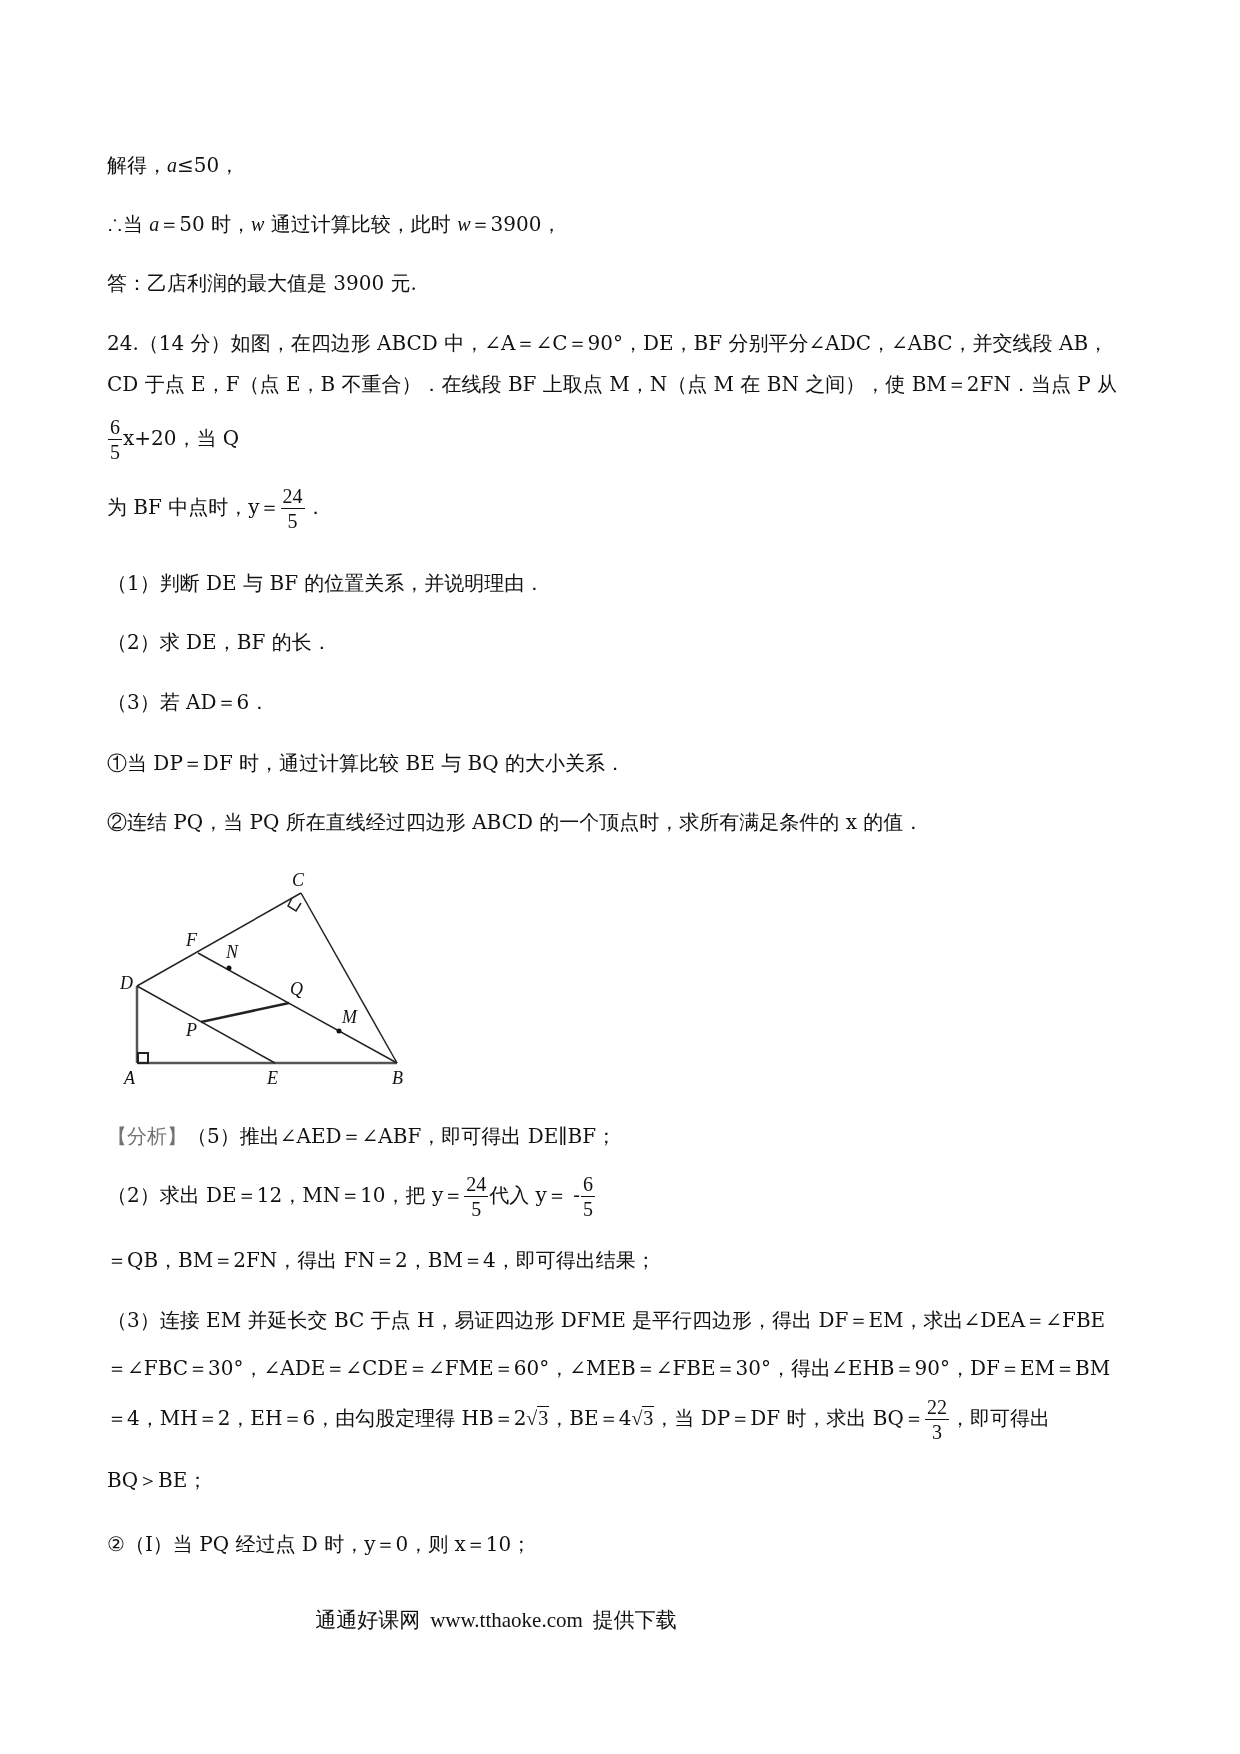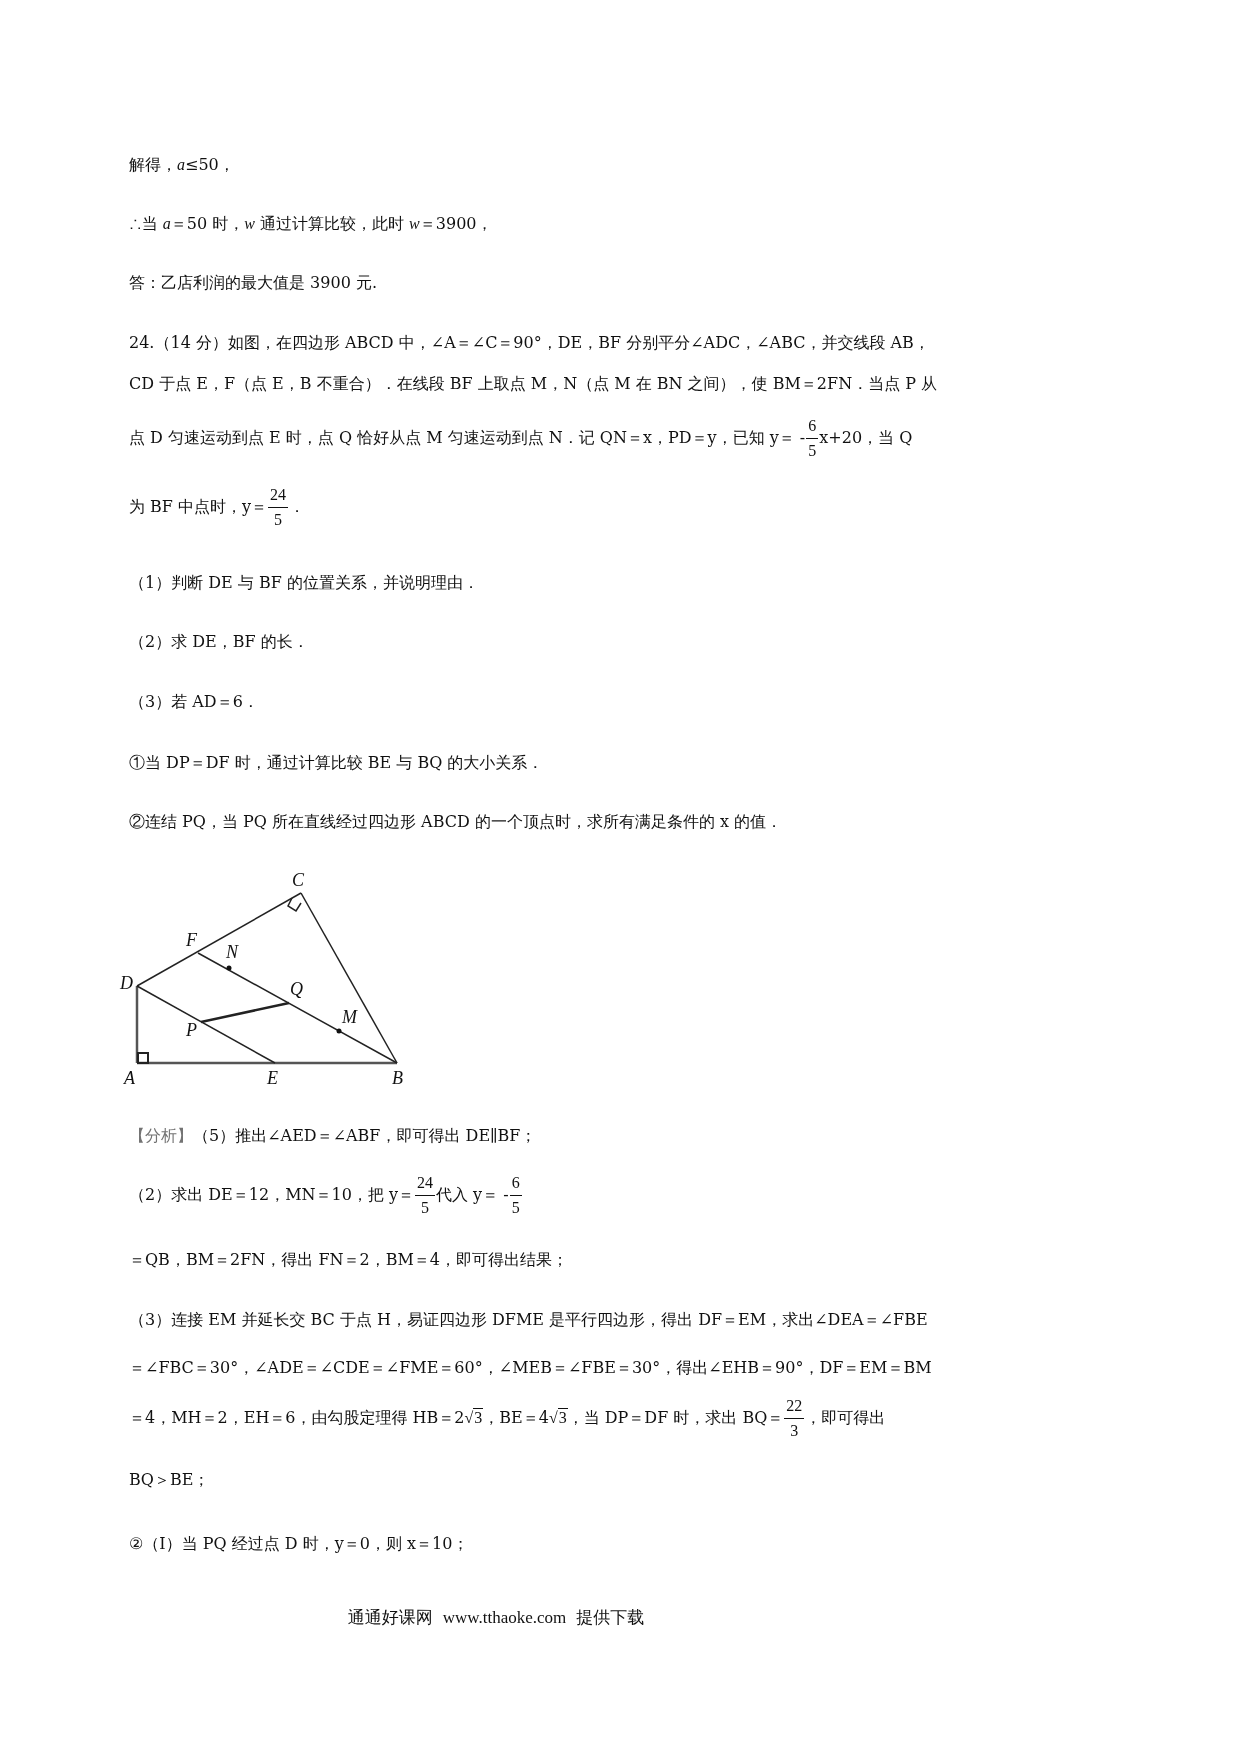--- a/index.html
+++ b/index.html
@@ -1,48 +1,48 @@
 <!DOCTYPE html>
 <html><head>
 <meta charset="utf-8">
 <style>
   html, body { margin:0; padding:0; background:#ffffff; }
   body { width:1240px; height:1754px; position:relative; overflow:hidden;
          font-family:"DejaVu Serif","Liberation Serif",serif; color:#111; }
-  .line { position:absolute; left:129px; font-size:16px; line-height:28px; white-space:nowrap; }
+  .line { position:absolute; left:107px; font-size:20px; line-height:28px; white-space:nowrap; }
   .line i, .m { font-family:"Liberation Serif",serif; font-style:italic; }
   .frac { display:inline-block; vertical-align:middle; text-align:center; font-family:"Liberation Serif",serif; font-style:normal; margin:0 1px; }
   .frac .num { display:block; border-bottom:1px solid #111; padding:0 2px; line-height:24px; }
   .frac .den { display:block; line-height:24px; }
   .sqrt { font-family:"Liberation Serif",serif; font-style:normal; }
   .sqrt .rad { border-top:1px solid #111; padding:0 1px; }
   .analysis-tag { color:#737373; }
   #figure { position:absolute; left:100px; top:870px; }
   .fig-label { font-family:"Liberation Serif",serif; font-style:italic; font-size:18px; fill:#111; }
   .footer { position:absolute; top:1606px; left:0; width:992px; text-align:center;
-            font-size:17px; font-family:"DejaVu Serif","Liberation Serif",serif; color:#111; }
+            font-size:21px; font-family:"DejaVu Serif","Liberation Serif",serif; color:#111; }
   .footer .url { font-family:"Liberation Serif",serif; margin:0 10px; }
 </style>
 </head>
 <body>
 
 <div class="line" style="top:151px">
   <span>解得，</span><i>a</i><span>≤50，</span>
 </div>
 <div class="line" style="top:210px">
   <span>∴当 </span><i>a</i><span>＝50 时，</span><i>w</i><span> 通过计算比较，此时 </span><i>w</i><span>＝3900，</span>
 </div>
 <div class="line" style="top:269px">答：乙店利润的最大值是 3900 元.</div>
 
 <div class="line" style="top:329px">
   <span>24.</span><span>（14 分）</span><span>如图，在四边形 ABCD 中，∠A＝∠C＝90°，DE，BF 分别平分∠ADC，∠ABC，并交线段 AB，</span>
 </div>
 <div class="line" style="top:370px">CD 于点 E，F（点 E，B 不重合）．在线段 BF 上取点 M，N（点 M 在 BN 之间），使 BM＝2FN．当点 P 从</div>
 <div class="line" style="top:410px;line-height:56px">
-  <span>点 D 匀速运动到点 E 时，点 Q 恰好从点 M 匀速运动到点 N．记 QN＝x，PD＝y，已知 y＝ -</span><span class="frac"><span class="num">6</span><span class="den">5</span></span><span>x+20，当 Q</span>
+  <span class="frac"><span class="num">6</span><span class="den">5</span></span><span>x+20，当 Q</span>
 </div>
 <div class="line" style="top:479px;line-height:56px">
   <span>为 BF 中点时，y＝</span><span class="frac"><span class="num">24</span><span class="den">5</span></span><span>．</span>
 </div>
 <div class="line" style="top:569px">（1）判断 DE 与 BF 的位置关系，并说明理由．</div>
 <div class="line" style="top:628px">（2）求 DE，BF 的长．</div>
 <div class="line" style="top:688px">（3）若 AD＝6．</div>
 <div class="line" style="top:749px">①当 DP＝DF 时，通过计算比较 BE 与 BQ 的大小关系．</div>
 <div class="line" style="top:808px">②连结 PQ，当 PQ 所在直线经过四边形 ABCD 的一个顶点时，求所有满足条件的 x 的值．</div>
 

